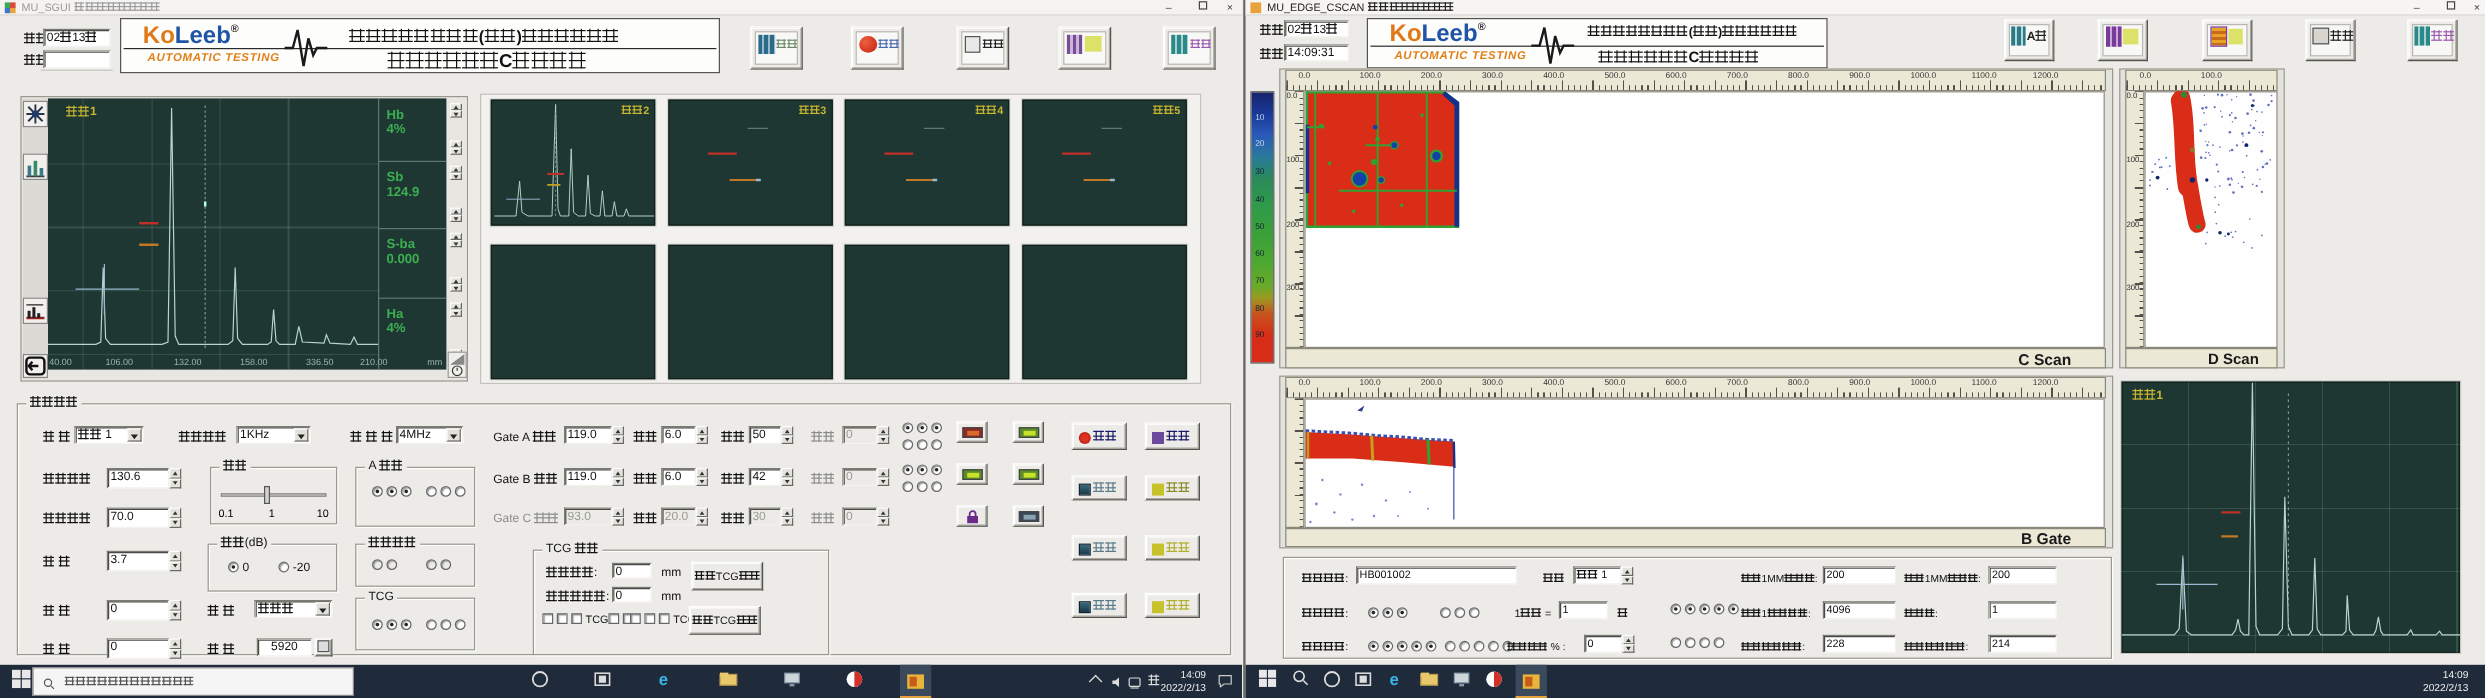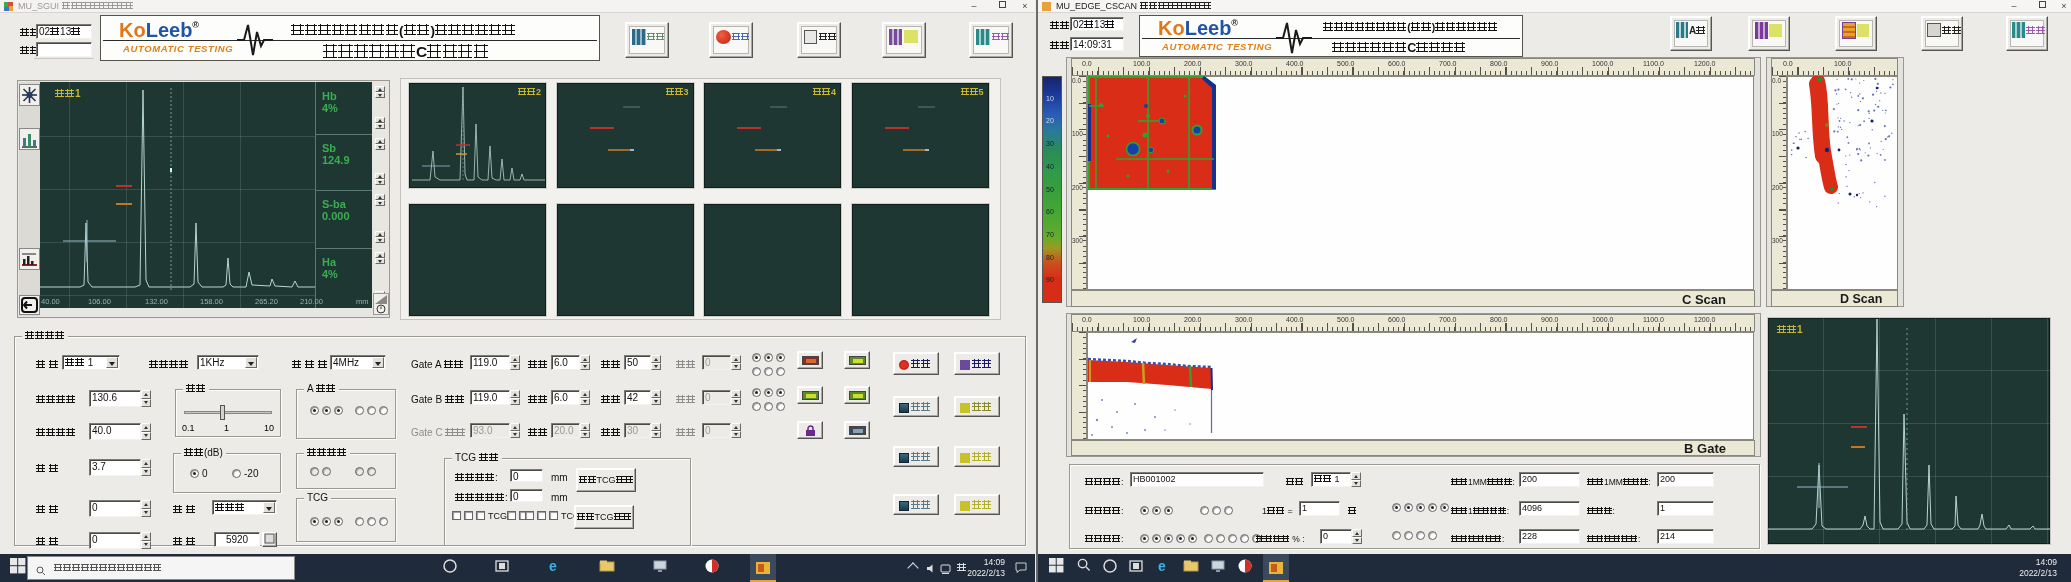--- a/index.html
+++ b/index.html
@@ -141,21 +141,21 @@
 <div class="abs" style="left:315px;top:134px;width:57px;height:1px;background:#5a7a72"></div>
 <div class="abs" style="left:322px;top:142px;font-size:11px;font-weight:bold;color:#3cae52">Sb<br>124.9</div>
 <div class="abs" style="left:315px;top:190px;width:57px;height:1px;background:#5a7a72"></div>
 <div class="abs" style="left:322px;top:198px;font-size:11px;font-weight:bold;color:#3cae52">S-ba<br>0.000</div>
 <div class="abs" style="left:315px;top:248px;width:57px;height:1px;background:#5a7a72"></div>
 <div class="abs" style="left:322px;top:256px;font-size:11px;font-weight:bold;color:#3cae52">Ha<br>4%</div>
 <div class="abs" style="left:41px;top:297px;font-size:7.5px;color:#9ab2aa">40.00</div>
 <div class="abs" style="left:88px;top:297px;font-size:7.5px;color:#9ab2aa">106.00</div>
 <div class="abs" style="left:145px;top:297px;font-size:7.5px;color:#9ab2aa">132.00</div>
 <div class="abs" style="left:200px;top:297px;font-size:7.5px;color:#9ab2aa">158.00</div>
-<div class="abs" style="left:255px;top:297px;font-size:7.5px;color:#9ab2aa">265.20</div>
+<div class="abs" style="left:255px;top:297px;font-size:7.5px;color:#9ab2aa">336.50</div>
 <div class="abs" style="left:300px;top:297px;font-size:7.5px;color:#9ab2aa">210.00</div>
 <div class="abs" style="left:356px;top:297px;font-size:7.5px;color:#9ab2aa">mm</div>
 <div class="abs" style="left:373px;top:82px;width:16px;height:226px;background:#e8e6e0"></div>
 <div class="spin" style="left:375px;top:86px;height:12px;width:10px">
       <b></b>
       <b class="dn"></b>
     </div>
 <div class="spin" style="left:375px;top:117px;height:12px;width:10px">
       <b></b>
       <b class="dn"></b>
@@ -305,21 +305,21 @@
     </div>
 <div class="lab gray" style="left:676px;top:394px;font-size:10px"><i class="zc"></i><i class="zc"></i></div>
 <div class="edit dis" style="left:702px;top:390px;width:29px;height:15px;font-size:10px;text-align:left">0</div>
 <div class="spin" style="left:731px;top:390px;height:15px;width:10px">
       <b></b>
       <b class="dn"></b>
     </div>
 <div class="radio on" style="left:752px;top:387px;font-size:10px"><i></i><i class="zc"></i><i class="zc"></i></div>
 <div class="radio" style="left:752px;top:401px;font-size:10px"><i></i><i class="zc"></i><i class="zc"></i></div>
 <div class="lab" style="left:36px;top:427px;font-size:10px"><i class="zc"></i><i class="zc"></i><i class="zc"></i><i class="zc"></i></div>
-<div class="edit" style="left:89px;top:423px;width:52px;height:17px;font-size:10px;text-align:left">40.0</div>
+<div class="edit" style="left:89px;top:423px;width:52px;height:17px;font-size:10px;text-align:left">70.0</div>
 <div class="spin" style="left:141px;top:423px;height:17px;width:10px">
       <b></b>
       <b class="dn"></b>
     </div>
 <div class="lab gray" style="left:411px;top:427px;font-size:10px">Gate C <i class="zc"></i><i class="zc"></i></div>
 <div class="edit dis" style="left:470px;top:423px;width:40px;height:15px;font-size:10px;text-align:left">93.0</div>
 <div class="spin" style="left:510px;top:423px;height:15px;width:10px">
       <b></b>
       <b class="dn"></b>
     </div>

